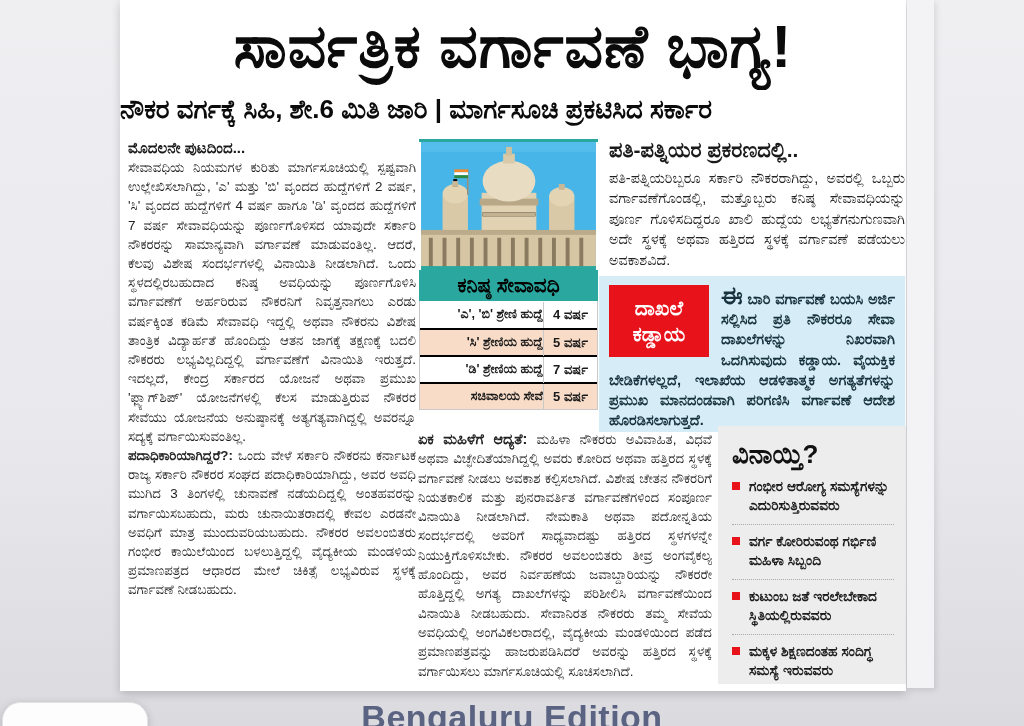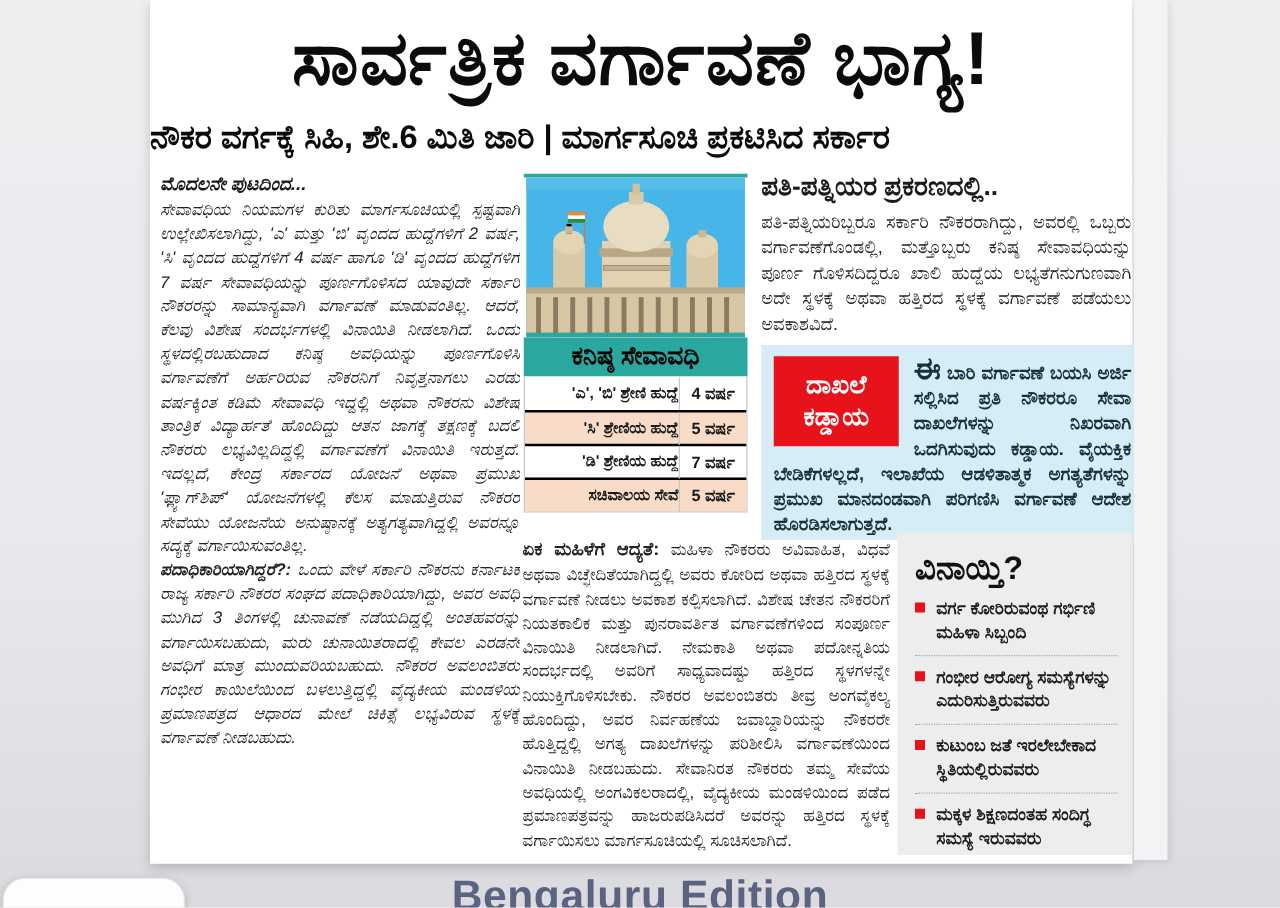--- a/index.html
+++ b/index.html
@@ -20,21 +20,21 @@
   .headline {
     position:absolute; top:4px; left:0; width:100%; height:86px;
     text-align:center; font-weight:800; font-size:60px; line-height:86px;
     letter-spacing:1px; color:#0b0b0b; white-space:nowrap; overflow:hidden;
   }
   .subheadline {
     position:absolute; top:91px; left:0; width:100%; height:36px;
     font-weight:700; font-size:26px; line-height:36px;
     color:#0b0b0b; white-space:nowrap; overflow:hidden;
   }
-  .col1 { position:absolute; left:8px; top:137px; width:288px; height:551px; overflow:hidden;font-style:italic; }
+  .col1 { position:absolute; left:8px; top:137px; width:288px; height:551px; overflow:hidden; }
   .kicker { font-weight:700; font-size:15px; line-height:21px; }
   .bodytext { font-size:13.4px; line-height:19.2px; text-align:justify; color:#222; }
   .lead-bold { font-weight:700; }
 
   .photo-block { position:absolute; left:299px; top:139px; width:179px; }
   .photo { display:block; width:179px; height:131px; border-top:3px solid #2aa79e; }
   .table-title {
     height:31px; background:#2aa79e; color:#000000; font-weight:700;
     font-size:20px; line-height:31px; text-align:center; overflow:hidden; white-space:nowrap;
   }
@@ -43,21 +43,21 @@
   .mtable .trow:first-child { border-top:none; }
   .mtable .trow.alt { background:#f8dcc8; }
   .tlabel { flex:1; font-size:12.6px; font-weight:700; padding-left:5px; overflow:hidden; white-space:nowrap;text-align:right; }
   .tvalue { width:54px; font-size:13px; font-weight:700; text-align:center; border-left:1px solid #c9c9c9; line-height:26px; overflow:hidden; white-space:nowrap; }
 
   .spouse { position:absolute; left:489px; top:136px; width:296px; height:138px; overflow:hidden; }
   .section-title { font-weight:700; font-size:21px; line-height:28px; margin-bottom:4px; }
   .spouse .bodytext { font-size:14.4px; line-height:20.4px; }
 
   .doc-box {
-    position:absolute; left:489px; top:276px; width:306px; height:156px;
+    position:absolute; left:479px; top:276px; width:306px; height:156px;
     background:#d6ecf6; padding:9px 10px 0 10px; overflow:hidden;
   }
   .doc-badge {
     float:left; width:100px; height:72px; margin-right:12px; background:#e8121b;
     color:#ffffff; font-weight:800; font-size:20px; line-height:26px;
     display:flex; flex-direction:column; justify-content:center; align-items:center;
     text-align:center; overflow:hidden;
   }
   .doc-body { font-size:14.6px; line-height:20.2px; font-weight:600; text-align:justify; color:#17323d; }
   .doc-lead-char { font-size:25px; font-weight:800; line-height:20px; }
@@ -181,22 +181,22 @@
     </div>
     <div class="doc-body"><span class="doc-lead-char">ಈ</span><span> ಬಾರಿ ವರ್ಗಾವಣೆ ಬಯಸಿ ಅರ್ಜಿ ಸಲ್ಲಿಸಿದ ಪ್ರತಿ ನೌಕರರೂ ಸೇವಾ ದಾಖಲೆಗಳನ್ನು ನಿಖರವಾಗಿ ಒದಗಿಸುವುದು ಕಡ್ಡಾಯ. ವೈಯಕ್ತಿಕ ಬೇಡಿಕೆಗಳಲ್ಲದೆ, ಇಲಾಖೆಯ ಆಡಳಿತಾತ್ಮಕ ಅಗತ್ಯತೆಗಳನ್ನು ಪ್ರಮುಖ ಮಾನದಂಡವಾಗಿ ಪರಿಗಣಿಸಿ ವರ್ಗಾವಣೆ ಆದೇಶ ಹೊರಡಿಸಲಾಗುತ್ತದೆ.</span></div>
   </div>
 
   <div class="women">
     <div class="bodytext"><span class="lead-bold" style="font-size:14.5px;">ಏಕ ಮಹಿಳೆಗೆ ಆದ್ಯತೆ:</span><span> ಮಹಿಳಾ ನೌಕರರು ಅವಿವಾಹಿತ, ವಿಧವೆ ಅಥವಾ ವಿಚ್ಛೇದಿತೆಯಾಗಿದ್ದಲ್ಲಿ ಅವರು ಕೋರಿದ ಅಥವಾ ಹತ್ತಿರದ ಸ್ಥಳಕ್ಕೆ ವರ್ಗಾವಣೆ ನೀಡಲು ಅವಕಾಶ ಕಲ್ಪಿಸಲಾಗಿದೆ. ವಿಶೇಷ ಚೇತನ ನೌಕರರಿಗೆ ನಿಯತಕಾಲಿಕ ಮತ್ತು ಪುನರಾವರ್ತಿತ ವರ್ಗಾವಣೆಗಳಿಂದ ಸಂಪೂರ್ಣ ವಿನಾಯಿತಿ ನೀಡಲಾಗಿದೆ. ನೇಮಕಾತಿ ಅಥವಾ ಪದೋನ್ನತಿಯ ಸಂದರ್ಭದಲ್ಲಿ ಅವರಿಗೆ ಸಾಧ್ಯವಾದಷ್ಟು ಹತ್ತಿರದ ಸ್ಥಳಗಳನ್ನೇ ನಿಯುಕ್ತಿಗೊಳಿಸಬೇಕು. ನೌಕರರ ಅವಲಂಬಿತರು ತೀವ್ರ ಅಂಗವೈಕಲ್ಯ ಹೊಂದಿದ್ದು, ಅವರ ನಿರ್ವಹಣೆಯ ಜವಾಬ್ದಾರಿಯನ್ನು ನೌಕರರೇ ಹೊತ್ತಿದ್ದಲ್ಲಿ ಅಗತ್ಯ ದಾಖಲೆಗಳನ್ನು ಪರಿಶೀಲಿಸಿ ವರ್ಗಾವಣೆಯಿಂದ ವಿನಾಯಿತಿ ನೀಡಬಹುದು. ಸೇವಾನಿರತ ನೌಕರರು ತಮ್ಮ ಸೇವೆಯ ಅವಧಿಯಲ್ಲಿ ಅಂಗವಿಕಲರಾದಲ್ಲಿ, ವೈದ್ಯಕೀಯ ಮಂಡಳಿಯಿಂದ ಪಡೆದ ಪ್ರಮಾಣಪತ್ರವನ್ನು ಹಾಜರುಪಡಿಸಿದರೆ ಅವರನ್ನು ಹತ್ತಿರದ ಸ್ಥಳಕ್ಕೆ ವರ್ಗಾಯಿಸಲು ಮಾರ್ಗಸೂಚಿಯಲ್ಲಿ ಸೂಚಿಸಲಾಗಿದೆ.</span></div>
   </div>
 
   <div class="exemption">
     <div class="exemption-title">ವಿನಾಯ್ತಿ?</div>
+    <div class="exitem"><span class="bullet-sq"></span><span>ಗಂಭೀರ ಆರೋಗ್ಯ ಸಮಸ್ಯೆಗಳನ್ನು ಎದುರಿಸುತ್ತಿರುವವರು</span></div>
     <div class="exitem"><span class="bullet-sq"></span><span>ವರ್ಗ ಕೋರಿರುವಂಥ ಗರ್ಭಿಣಿ ಮಹಿಳಾ ಸಿಬ್ಬಂದಿ</span></div>
-    <div class="exitem"><span class="bullet-sq"></span><span>ಗಂಭೀರ ಆರೋಗ್ಯ ಸಮಸ್ಯೆಗಳನ್ನು ಎದುರಿಸುತ್ತಿರುವವರು</span></div>
     <div class="exitem"><span class="bullet-sq"></span><span>ಕುಟುಂಬ ಜತೆ ಇರಲೇಬೇಕಾದ ಸ್ಥಿತಿಯಲ್ಲಿರುವವರು</span></div>
     <div class="exitem"><span class="bullet-sq"></span><span>ಮಕ್ಕಳ ಶಿಕ್ಷಣದಂತಹ ಸಂದಿಗ್ಧ ಸಮಸ್ಯೆ ಇರುವವರು</span></div>
   </div>
 
 </div>
 
 <div class="next-page-edge"></div>
 
 <div class="edition-label">Bengaluru Edition</div>
 

